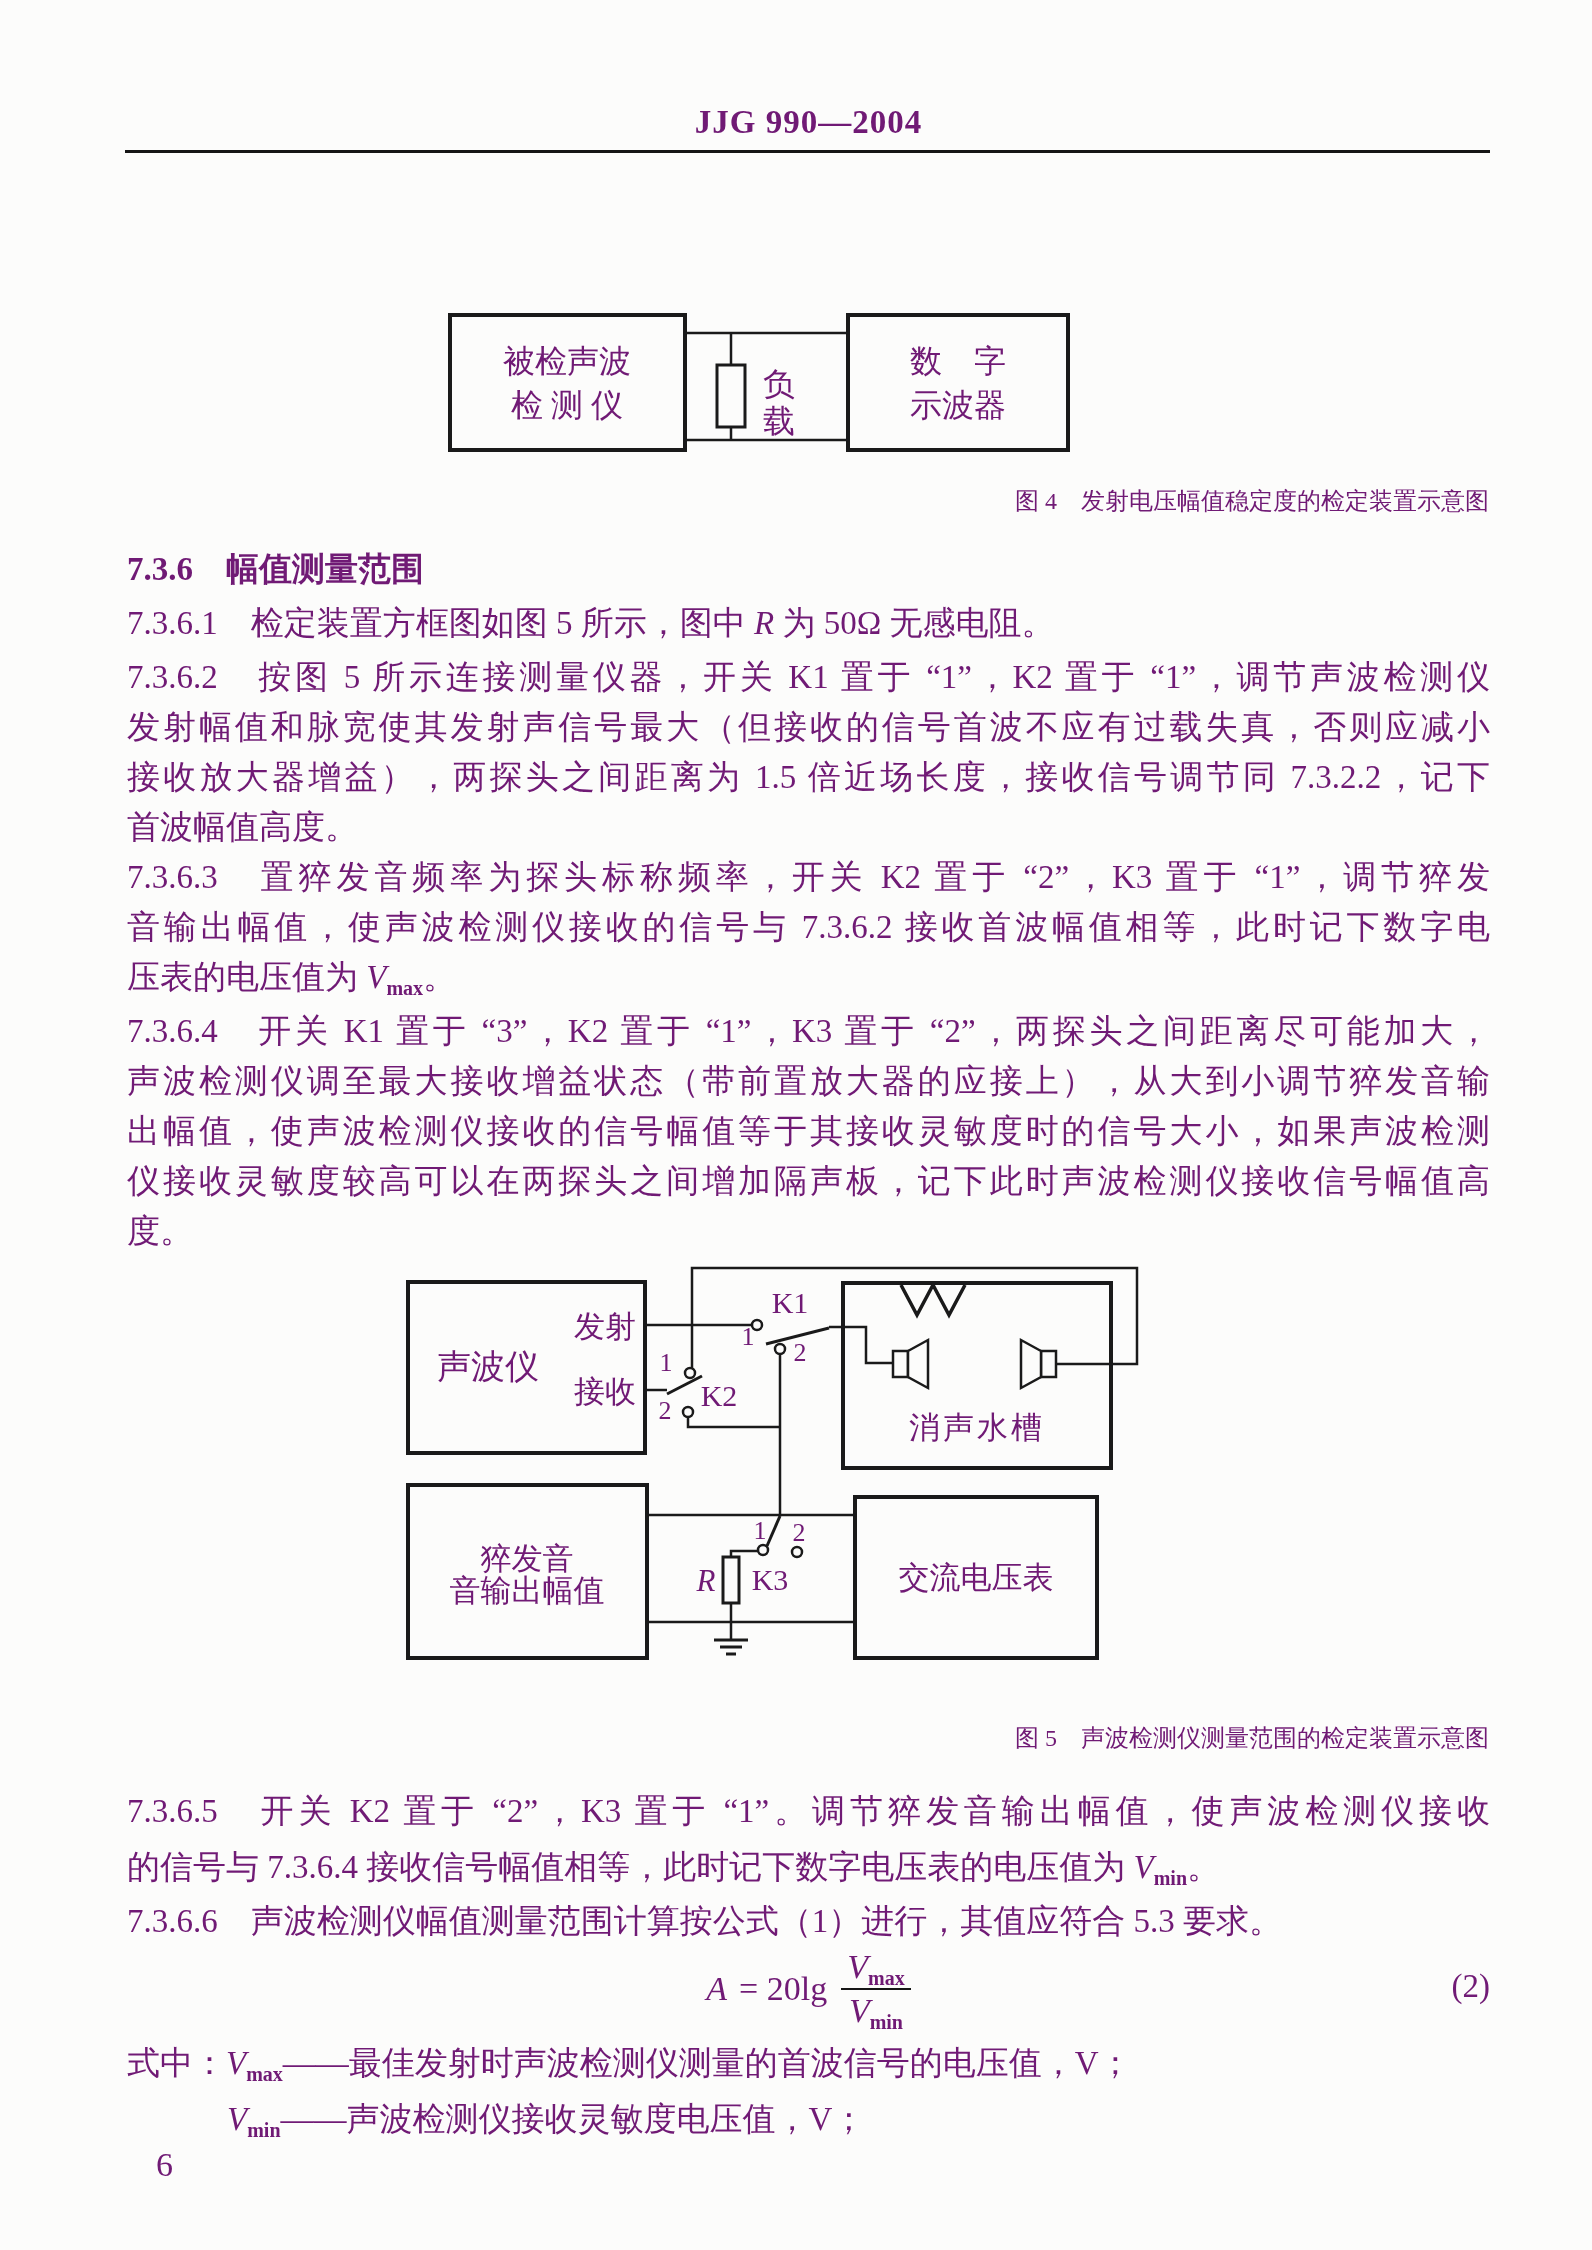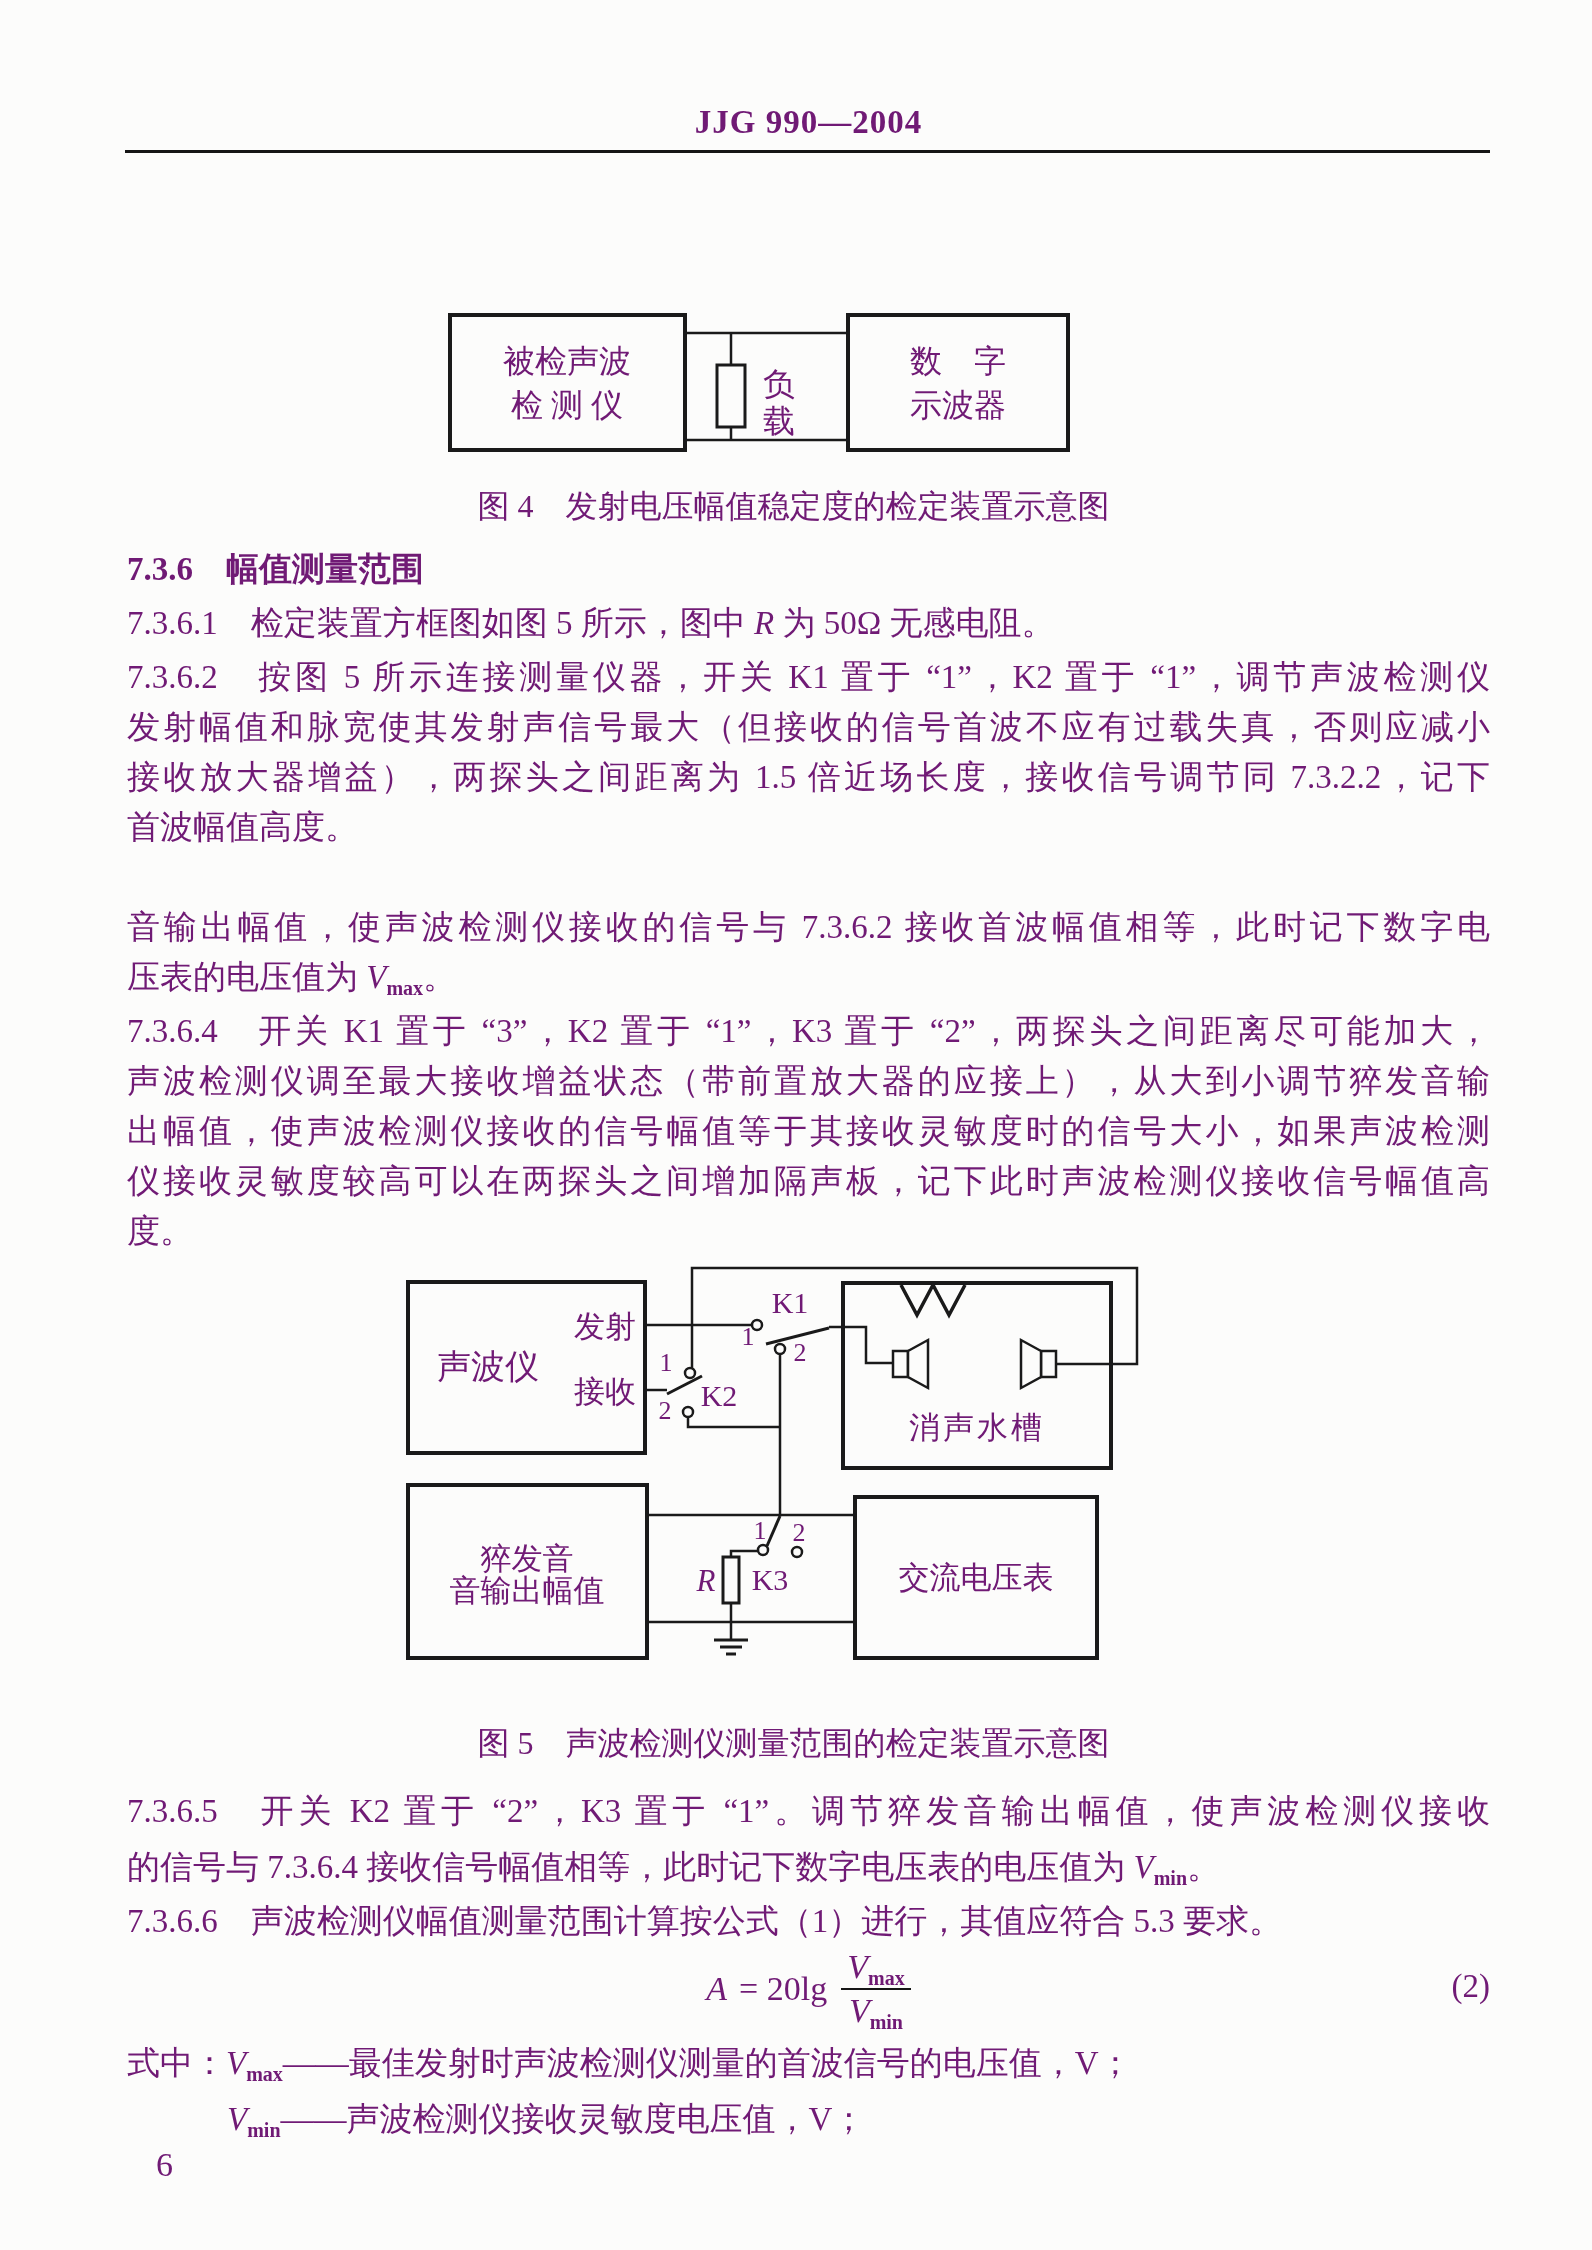--- a/index.html
+++ b/index.html
@@ -17,22 +17,22 @@
     font-size:33px; line-height:42px; white-space:nowrap;
   }
   .just { white-space:normal; text-align:justify; text-align-last:justify; }
   .hd { font-weight:bold; }
   .title {
     position:absolute; left:127px; width:1363px; text-align:center;
     font-size:33px; font-weight:bold; letter-spacing:1px;
   }
   .rule { position:absolute; left:125px; width:1365px; height:3px; background:#151515; }
   .caption {
-    position:absolute; left:112px; width:1363px; text-align:center;
-    font-size:32px; white-space:nowrap;
+    position:absolute; left:126px; width:1363px; text-align:right;
+    font-size:24px; white-space:nowrap;
   }
   .ital { font-style:italic; }
   sub.vs { font-size:20px; vertical-align:-7px; line-height:0;font-weight:bold; }
   .formula {
     position:absolute; left:127px; width:1363px; top:1948px;
     display:flex; justify-content:center; align-items:center;
     font-size:34px;
   }
   .frac { display:inline-block; text-align:center; margin-left:14px; vertical-align:middle; }
   .frac .num { display:block; border-bottom:2px solid #161616; padding:0 6px 2px 6px; }
@@ -117,20 +117,21 @@
 
   <div class="bl hd" style="top:548px">7.3.6　幅值测量范围</div>
 
   <div class="bl" style="top:602px"><span>7.3.6.1　检定装置方框图如图 5 所示，图中 </span><span class="ital">R</span><span> 为 50Ω 无感电阻。</span></div>
 
   <div class="bl just" style="top:656px">7.3.6.2　按图 5 所示连接测量仪器，开关 K1 置于 “1”，K2 置于 “1”，调节声波检测仪</div>
   <div class="bl just" style="top:706px">发射幅值和脉宽使其发射声信号最大（但接收的信号首波不应有过载失真，否则应减小</div>
   <div class="bl just" style="top:756px">接收放大器增益），两探头之间距离为 1.5 倍近场长度，接收信号调节同 7.3.2.2，记下</div>
   <div class="bl" style="top:806px">首波幅值高度。</div>
 
+  <div class="bl just" style="top:856px">7.3.6.3　置猝发音频率为探头标称频率，开关 K2 置于 “2”，K3 置于 “1”，调节猝发</div>
   <div class="bl just" style="top:906px">音输出幅值，使声波检测仪接收的信号与 7.3.6.2 接收首波幅值相等，此时记下数字电</div>
   <div class="bl" style="top:956px"><span>压表的电压值为 </span><span class="ital">V</span><sub class="vs">max</sub><span>。</span></div>
 
   <div class="bl just" style="top:1010px">7.3.6.4　开关 K1 置于 “3”，K2 置于 “1”，K3 置于 “2”，两探头之间距离尽可能加大，</div>
   <div class="bl just" style="top:1060px">声波检测仪调至最大接收增益状态（带前置放大器的应接上），从大到小调节猝发音输</div>
   <div class="bl just" style="top:1110px">出幅值，使声波检测仪接收的信号幅值等于其接收灵敏度时的信号大小，如果声波检测</div>
   <div class="bl just" style="top:1160px">仪接收灵敏度较高可以在两探头之间增加隔声板，记下此时声波检测仪接收信号幅值高</div>
   <div class="bl" style="top:1210px">度。</div>
 
   <div class="lbl" style="left:488px; top:1367px; font-size:34px">声波仪</div>

